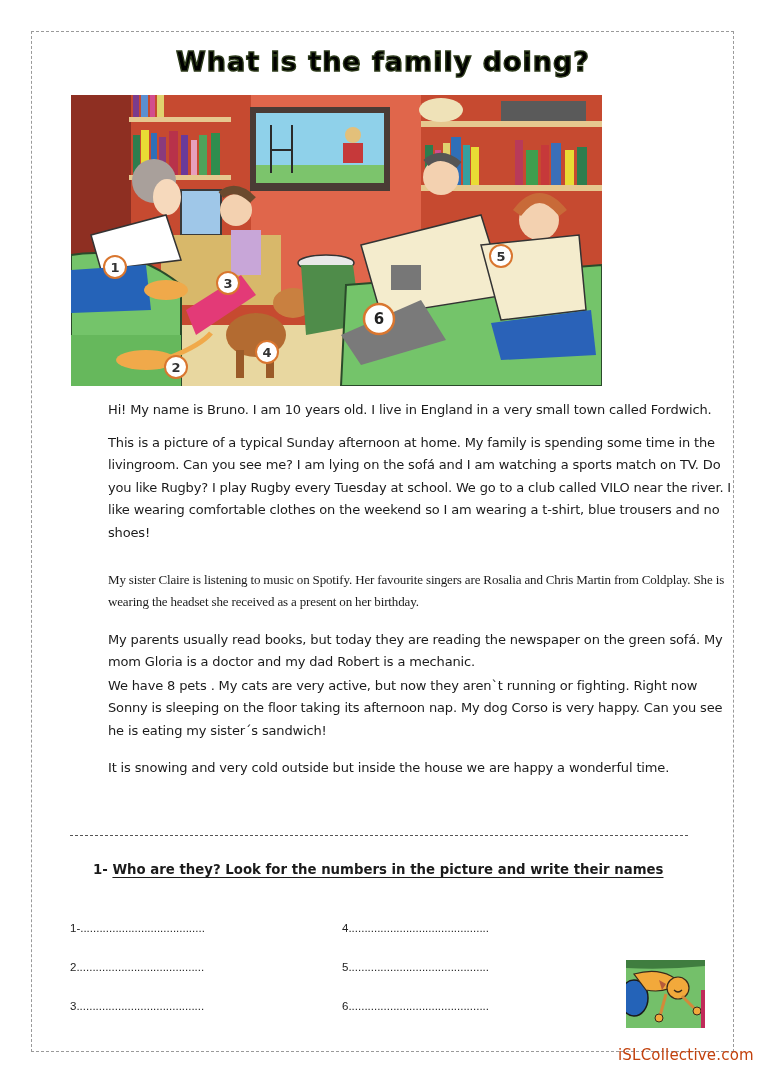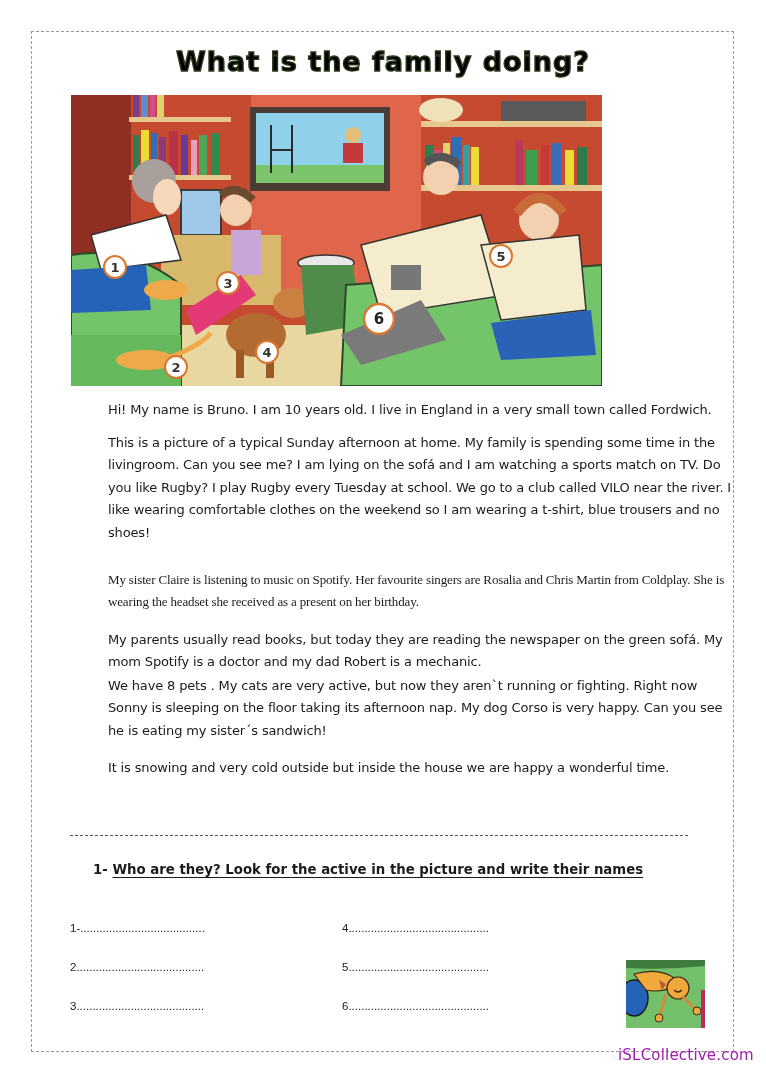--- a/index.html
+++ b/index.html
@@ -13,21 +13,21 @@
   .p2 { top: 432px; }
   .p3 { top: 569px; font-family: Liberation Serif, serif; }
   .p4 { top: 629px; }
   .p5 { top: 675px; }
   .p6 { top: 757px; }
   .divider { position: absolute; left: 70px; top: 835px; width: 618px; border-top: 1.5px dashed #555; }
   .question { position: absolute; left: 93px; top: 862px; font-family: "DejaVu Sans", sans-serif; font-size: 13.3px; font-weight: bold; color: #1b1b1b; white-space: nowrap; }
   .question .q-text { text-decoration: underline; text-underline-offset: 3px; }
   .answer { position: absolute; font-family: "Liberation Sans", sans-serif; font-size: 11.5px; color: #222; white-space: nowrap; letter-spacing: 0px; }
   .thumb { position: absolute; left: 626px; top: 960px; width: 79px; height: 68px; overflow: hidden; background: #74c06a; }
-  .watermark { position: absolute; left: 618px; top: 1046px; font-family: "DejaVu Sans", sans-serif; font-size: 15px; color: #a21caf; letter-spacing: 0.2px; }
+  .watermark { position: absolute; left: 618px; top: 1046px; font-family: "DejaVu Sans", sans-serif; font-size: 15px; color: #c2410c; letter-spacing: 0.2px; }
 </style>
 </head>
 <body>
 
 <div class="page-border"></div>
 
 <div class="title">What is the family doing?</div>
 
 <div class="illustration">
   <svg width="531" height="291" viewBox="0 0 531 291" xmlns="http://www.w3.org/2000/svg">
@@ -139,29 +139,29 @@
         <text x="430" y="166" fill="#333">5</text>
       <circle cx="308" cy="224" r="15" fill="#ffffff" stroke="#d9762f" stroke-width="2.5"></circle>
         <text x="308" y="229" font-size="15" fill="#222">6</text>
     </g>
   </svg>
 </div>
 
 <div class="text-block p1">Hi!  My name is Bruno. I am 10 years old. I live in England in a very small town called Fordwich.</div>
 <div class="text-block p2">This is a picture of a typical Sunday afternoon at home. My family is spending some time in the livingroom. Can you see me? I am lying on the sofá and I am watching a sports match on TV. Do you like Rugby?   I play Rugby every Tuesday at school. We go to a club called VILO near the river. I like wearing comfortable clothes on the weekend so I am wearing a t-shirt, blue trousers and no shoes!</div>
 <div class="text-block p3">My sister Claire is listening to music on Spotify. Her favourite singers are Rosalia and Chris Martin from Coldplay. She is wearing  the headset she received as a present  on her  birthday.</div>
-<div class="text-block p4">My parents usually read books, but today they are reading the newspaper on the green sofá. My mom Spotify is a doctor and my dad Robert is a mechanic.</div>
+<div class="text-block p4">My parents usually read books, but today they are reading the newspaper on the green sofá. My mom Gloria is a doctor and my dad Robert is a mechanic.</div>
 <div class="text-block p5">We have 8 pets . My cats are very active, but now they  aren`t running or fighting.  Right now Sonny is sleeping on the floor taking its  afternoon nap. My dog Corso is very happy. Can you see he is eating my sister´s sandwich!</div>
 <div class="text-block p6">It is snowing and very cold outside but inside the house we are happy a wonderful time.</div>
 
 <div class="divider"></div>
 
 <div class="question">
   <span>1-</span>
-  <span class="q-text">Who are they? Look for the active in the picture and write their names</span>
+  <span class="q-text">Who are they? Look for the numbers in the picture and write their names</span>
 </div>
 
 <div class="answer" style="left:70px; top:922px;"><span>1-</span><span>.......................................</span></div>
 <div class="answer" style="left:70px; top:961px;"><span>2</span><span>........................................</span></div>
 <div class="answer" style="left:70px; top:1000px;"><span>3</span><span>........................................</span></div>
 <div class="answer" style="left:342px; top:922px;"><span>4</span><span>............................................</span></div>
 <div class="answer" style="left:342px; top:961px;"><span>5</span><span>............................................</span></div>
 <div class="answer" style="left:342px; top:1000px;"><span>6</span><span>............................................</span></div>
 
 <div class="thumb">

